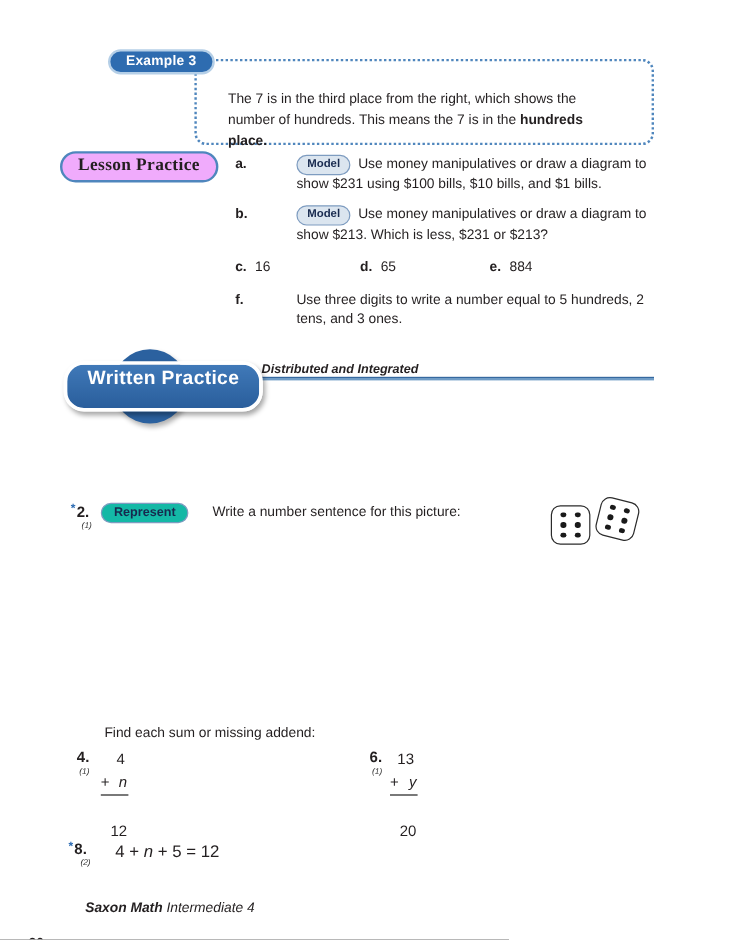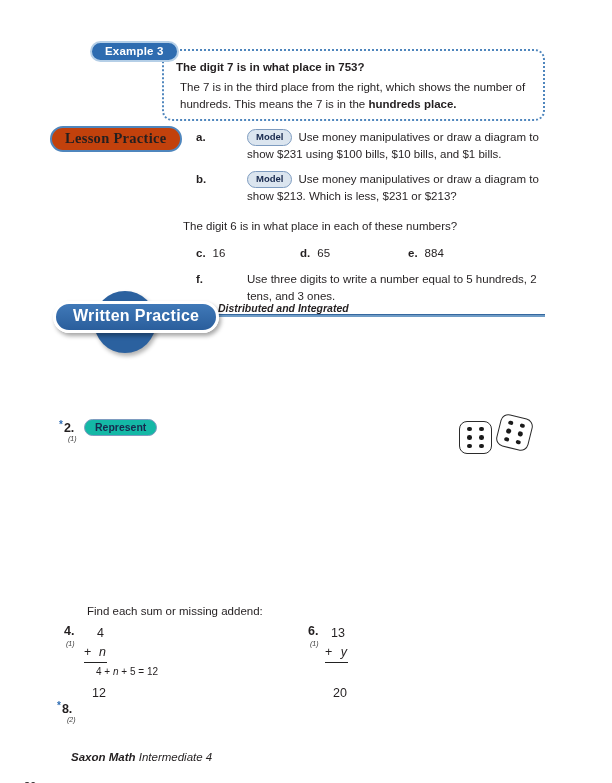--- a/index.html
+++ b/index.html
@@ -14,26 +14,26 @@
     background:#2e6cb0;color:#fff;font-weight:bold;font-size:11.5px;
     padding:2px 13px 3px;border-radius:11px;border:2px solid #b5cfe7;
     letter-spacing:.2px;
   }
   .example-box{
     position:absolute;left:162px;top:49px;width:383px;height:72px;
     border:2px dotted #4f86bd;border-radius:10px;box-sizing:border-box;
     padding:10px 12px 0 12px;
   }
   .example-q{font-weight:bold;font-size:11.5px;margin:0 0 6px 0;}
-  .example-a{font-size:11.5px;line-height:1.5;margin:4px;max-width:362px;}
+  .example-a{font-size:11.5px;line-height:1.5;margin:14px;max-width:362px;}
   .example-a b{font-weight:bold;}
   
   .lp-label{
     position:absolute;left:50px;top:126px;
-    border:2px solid #4f86bd;border-radius:14px;background:#c2410c;
+    border:2px solid #4f86bd;border-radius:14px;background:#f0abfc;
     font-family:"Liberation Serif", serif;font-weight:bold;font-size:14.5px;
     padding:2px 13px 3px;letter-spacing:.3px;
   }
   .lp-content{position:absolute;left:183px;top:129px;width:368px;font-size:11.5px;line-height:1.45;}
   .lp-item{display:flex;padding-left:13px;}
   .lp-item + .lp-item{margin-top:9px;}
   .lp-letter{width:15px;font-weight:bold;flex-shrink:0;}
   .lp-body{width:341px;margin-left:36px;}
   .tag-badge{
     display:inline-block;background:#dbe5ef;border:1.2px solid #7e9cc0;
@@ -56,21 +56,21 @@
   .wp-rule{
     position:absolute;left:203px;top:314px;width:342px;height:3px;z-index:0;
     background:linear-gradient(to bottom,#35689f 0 1px,#6f9cc6 1px 3px);
   }
   .wp-pill{
     position:absolute;left:53px;top:301px;z-index:4;
     background:linear-gradient(to bottom,#4079b8,#2a5e9c);
     border:3px solid #fff;border-radius:17px;
     box-shadow:2px 3px 4px rgba(0,0,0,.35);
     color:#fff;font-weight:bold;font-size:16px;letter-spacing:.3px;
-    padding:3px 17px 5px;
+    padding:3px 17px 15px;
   }
   .wp-subtitle{
     position:absolute;left:218px;top:302px;z-index:2;
     font-size:10.5px;font-style:italic;font-weight:bold;color:#231f20;text-align:right;
   }
   
   .pnum{position:absolute;font-weight:bold;font-size:12.5px;}
   .pnum .star{color:#2e6db4;font-size:10px;vertical-align:4px;margin-right:1px;}
   .pref{position:absolute;font-size:7px;font-style:italic;color:#3a3a3a;}
   .p2-badge{
@@ -87,49 +87,47 @@
   .die .dcol{display:flex;flex-direction:column;gap:4px;}
   .die .dot{width:4.6px;height:4.6px;border-radius:50%;background:#1a1a1a;}
   .die1{left:459px;top:421px;}
   .die2{left:498px;top:416px;transform:rotate(14deg);}
   .sums-heading{position:absolute;left:57px;top:605px;font-size:11.5px;margin-left:30px;}
   .vmath{position:absolute;width:23px;font-size:12.5px;line-height:19px;}
   .vmath .vtop{text-align:right;padding-right:3px;}
   .vmath .vop{display:flex;justify-content:space-between;border-bottom:1.3px solid #222;padding:0 1px 0 0;}
   .vmath .vop .var{font-style:italic;}
   .vmath .vsum{text-align:right;padding-right:1px;padding-top:1px;margin-top:20px;}
-  .p8-eq{position:absolute;left:96px;top:666px;font-size:10px;}
+  .p8-eq{position:absolute;left:96px;top:701px;font-size:14px;}
   .p8-eq .var{font-style:italic;}
   
   .footer-page{position:absolute;left:24px;top:780px;font-weight:bold;font-size:11px;}
   .footer-book{position:absolute;left:71px;top:751px;font-size:11.5px;font-style:italic;}
   .footer-book .bt{font-weight:bold;}
 </style>
 </head>
 <body>
 
 <div class="page">
 
   <div class="example-badge">Example 3</div>
   <div class="example-box">
-    <p class="example-q">The digit 7 is in what place in 753?</p>
     <p class="example-a"><span>The 7 is in the third place from the right, which shows the number of hundreds. This means the 7 is in the </span><b>hundreds place.</b></p>
   </div>
 
   <div class="lp-label">Lesson Practice</div>
   <div class="lp-content">
     <div class="lp-item">
       <span class="lp-letter">a.</span>
       <span class="lp-body"><span class="tag-badge">Model</span><span>Use money manipulatives or draw a diagram to show $231 using $100 bills, $10 bills, and $1 bills.</span></span>
     </div>
     <div class="lp-item">
       <span class="lp-letter">b.</span>
       <span class="lp-body"><span class="tag-badge">Model</span><span>Use money manipulatives or draw a diagram to show $213. Which is less, $231 or $213?</span></span>
     </div>
-    <div class="lp-question">The digit 6 is in what place in each of these numbers?</div>
     <div class="lp-choices">
       <span class="lp-choice c1">
         <span class="lp-letter">c.</span>
         <span>16</span>
       </span>
       <span class="lp-choice c2">
         <span class="lp-letter">d.</span>
         <span>65</span>
       </span>
       <span class="lp-choice">
@@ -144,20 +142,21 @@
   </div>
 
   <div class="wp-circle"></div>
   <div class="wp-rule"></div>
   <div class="wp-pill">Written Practice</div>
   <div class="wp-subtitle">Distributed and Integrated</div>
 
   <div class="pnum" style="left:59px;top:419px;"><span class="star">*</span><span>2.</span></div>
   <div class="pref" style="left:68px;top:435px;">(1)</div>
   <div class="p2-badge">Represent</div>
+  <div class="p2-text">Write a number sentence for this picture:</div>
   <div class="die die1">
       <span class="dcol">
         <span class="dot"></span>
         <span class="dot"></span>
         <span class="dot"></span>
       </span>
       <span class="dcol">
         <span class="dot"></span>
         <span class="dot"></span>
         <span class="dot"></span>

